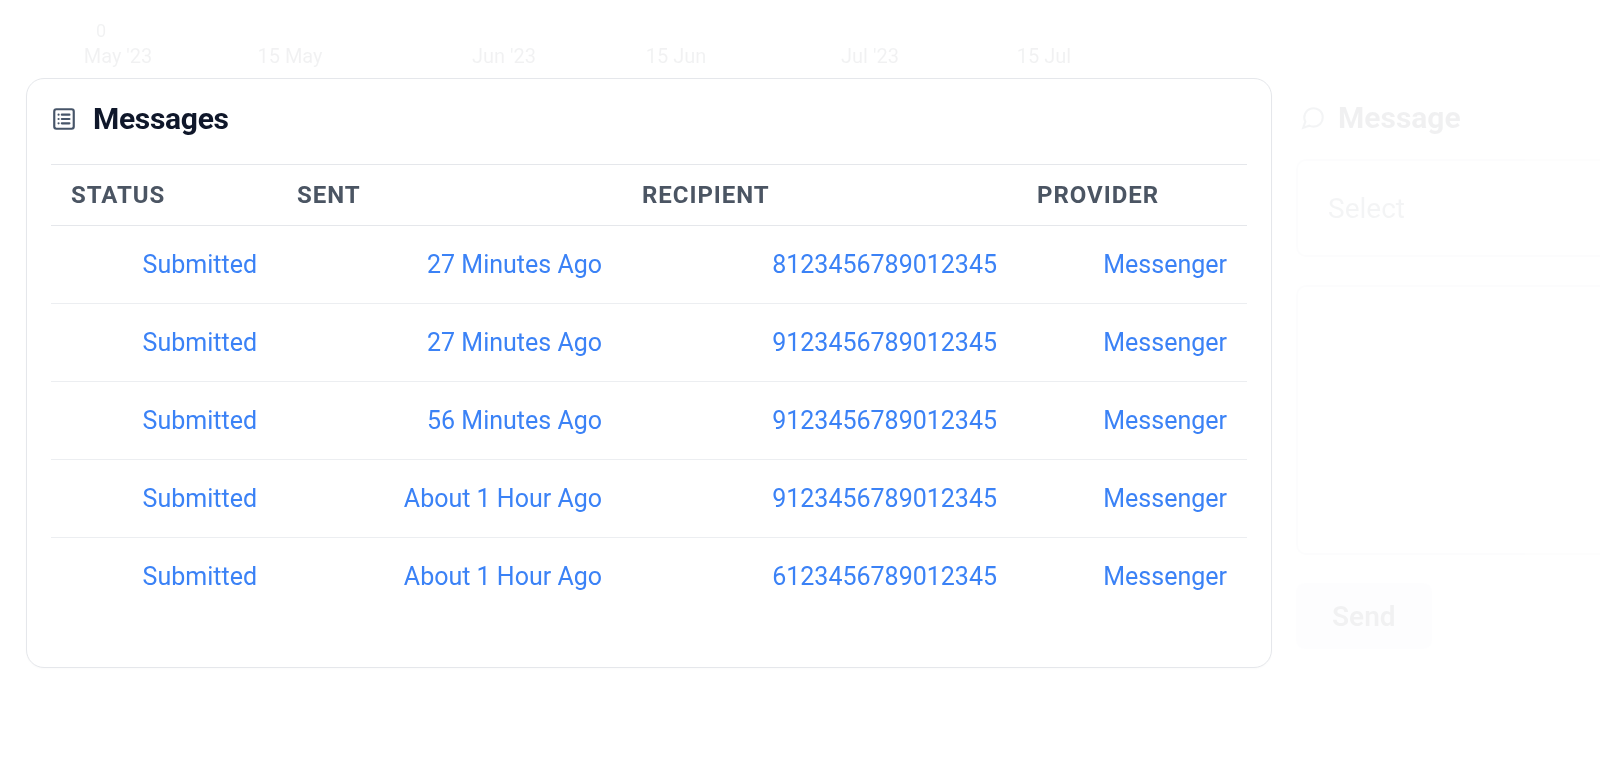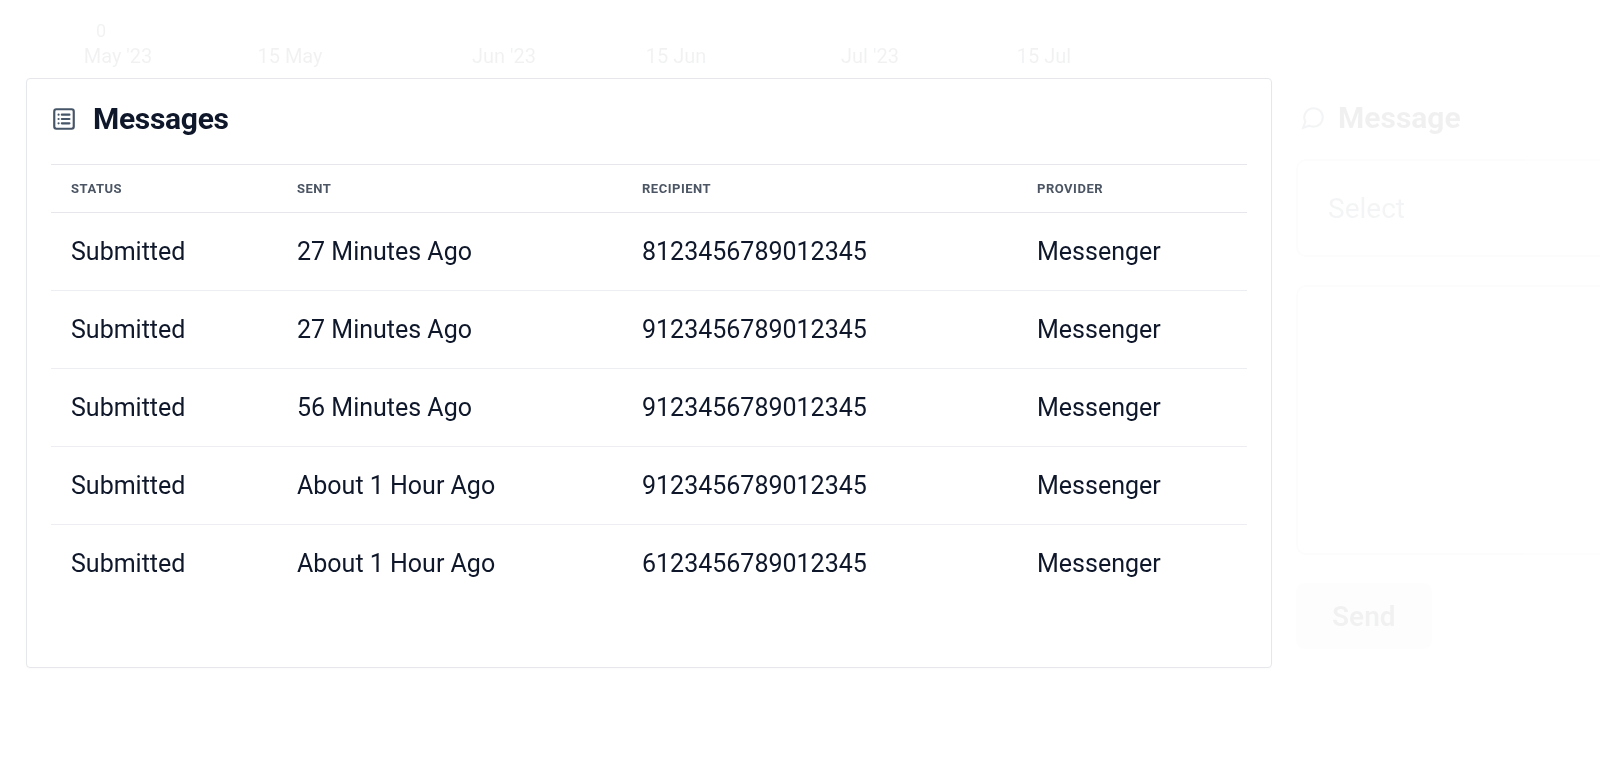--- a/index.html
+++ b/index.html
@@ -37,21 +37,21 @@
 
   
   .card {
     position: absolute;
     left: 26px;
     top: 78px;
     width: 1246px;
     height: 590px;
     background: #ffffff;
     border: 1px solid #e5e7eb;
-    border-radius: 4px;
+    border-radius: 18px;
     box-shadow: 0 1px 2px rgba(0,0,0,0.02);
     padding: 0;
   }
   .card-header {
     display: flex;
     align-items: center;
     gap: 16px;
     padding: 22px 24px 28px 24px;
   }
   .card-header .icon {
@@ -67,34 +67,35 @@
     letter-spacing: -0.01em;
   }
 
   table.msgs {
     width: calc(100% - 48px);
     margin-left: 24px;
     border-collapse: collapse;
   }
   table.msgs thead th {
     text-align: left;
-    font-size: 13px;
+    font-size: 24px;
     font-weight: 700;
     letter-spacing: 0.04em;
     color: #4b5563;
     text-transform: uppercase;
     padding: 16px 20px;
     border-top: 1px solid #e5e7eb;
     border-bottom: 1px solid #e5e7eb;
   }
   table.msgs tbody td {
     font-size: 25px;
-    color: #0f172a;
+    color: #3b82f6;
     padding: 24px 20px;
     border-bottom: 1px solid #eceef1;
+    text-align: right;
   }
   table.msgs tbody tr:last-child td {
     border-bottom: none;
   }
 
   
   .side {
     position: absolute;
     left: 1296px;
     top: 78px;

